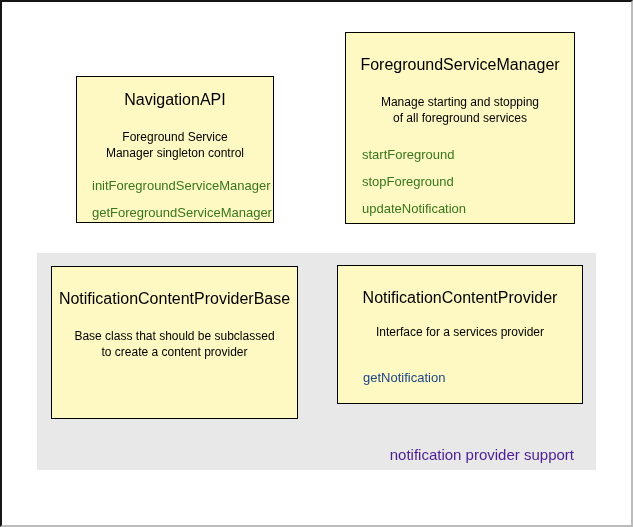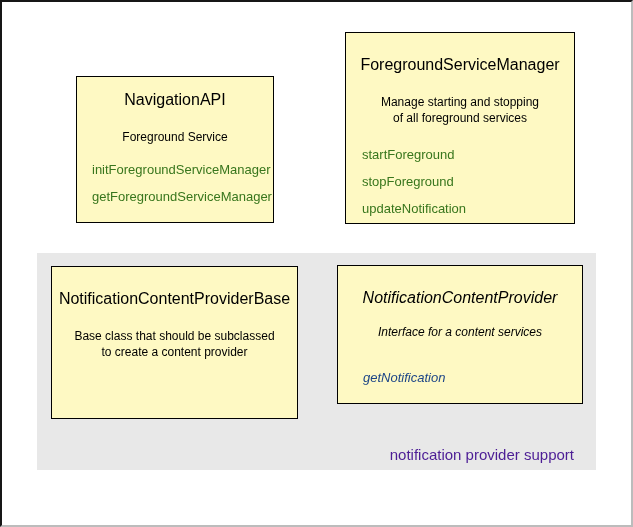--- a/index.html
+++ b/index.html
@@ -9,21 +9,21 @@
     border-top:2px solid #161616;border-left:2px solid #161616;
     border-right:2px solid #bcbcbc;border-bottom:2px solid #bcbcbc;
     overflow:hidden;
   }
   .gray-panel{position:absolute;left:35px;top:251px;width:559px;height:217px;background:var(--panel,#e8e8e8);}
   .panel-label{position:absolute;right:22px;bottom:7px;font-size:15px;color:#4c1d95;white-space:nowrap;}
   .box{position:absolute;background:#fef9c3;border:1px solid var(--box-border,#000);box-sizing:border-box;}
   .box1{left:74px;top:74px;width:198px;height:147px;}
   .box2{left:343px;top:30px;width:230px;height:192px;}
   .box3{left:49px;top:264px;width:247px;height:153px;}
-  .box4{left:335px;top:263px;width:246px;height:139px;font-style:italic;}
+  .box4{left:335px;top:263px;width:246px;height:139px;}
   .box-title{text-align:center;font-size:16px;line-height:20px;margin-top:22px;white-space:nowrap;}
   .box1 .box-title{margin-top:13px;}
   .box-desc{text-align:center;font-size:12px;line-height:16px;margin-top:19px;}
   .box4 .box-desc{margin-top:16px;}
   .methods{font-size:13px;line-height:16px;}
   .box1 .methods{margin-top:17px;padding-left:15px;}
   .box2 .methods{margin-top:21px;padding-left:16px;}
   .box3 .methods{margin-top:20px;padding-left:24px;}
   .box4 .methods{margin-top:30px;padding-left:25px;}
   .method{margin-bottom:11px;white-space:nowrap;}
@@ -39,20 +39,21 @@
 <div class="canvas">
 
   <div class="gray-panel">
     <div class="panel-label">notification provider support</div>
   </div>
 
   <div class="box box1">
     <div class="box-title">NavigationAPI</div>
     <div class="box-desc">
       <div>Foreground Service</div>
+      <div>Manager singleton control</div>
     </div>
     <div class="methods">
       <div class="method"><span class="m-name" data-color="green">initForegroundServiceManager</span></div>
       <div class="method"><span class="m-name" data-color="green">getForegroundServiceManager</span></div>
     </div>
   </div>
 
   <div class="box box2">
     <div class="box-title">ForegroundServiceManager</div>
     <div class="box-desc">
@@ -70,21 +71,21 @@
     <div class="box-title">NotificationContentProviderBase</div>
     <div class="box-desc">
       <div>Base class that should be subclassed</div>
       <div>to create a content provider</div>
     </div>
   </div>
 
   <div class="box box4">
     <div class="box-title">NotificationContentProvider</div>
     <div class="box-desc">
-      <div>Interface for a content services</div>
+      <div>Interface for a services provider</div>
     </div>
     <div class="methods">
       <div class="method"><span class="m-name" data-color="blue">getNotification</span></div>
     </div>
   </div>
 
 
 </div>
 
 </body></html>

